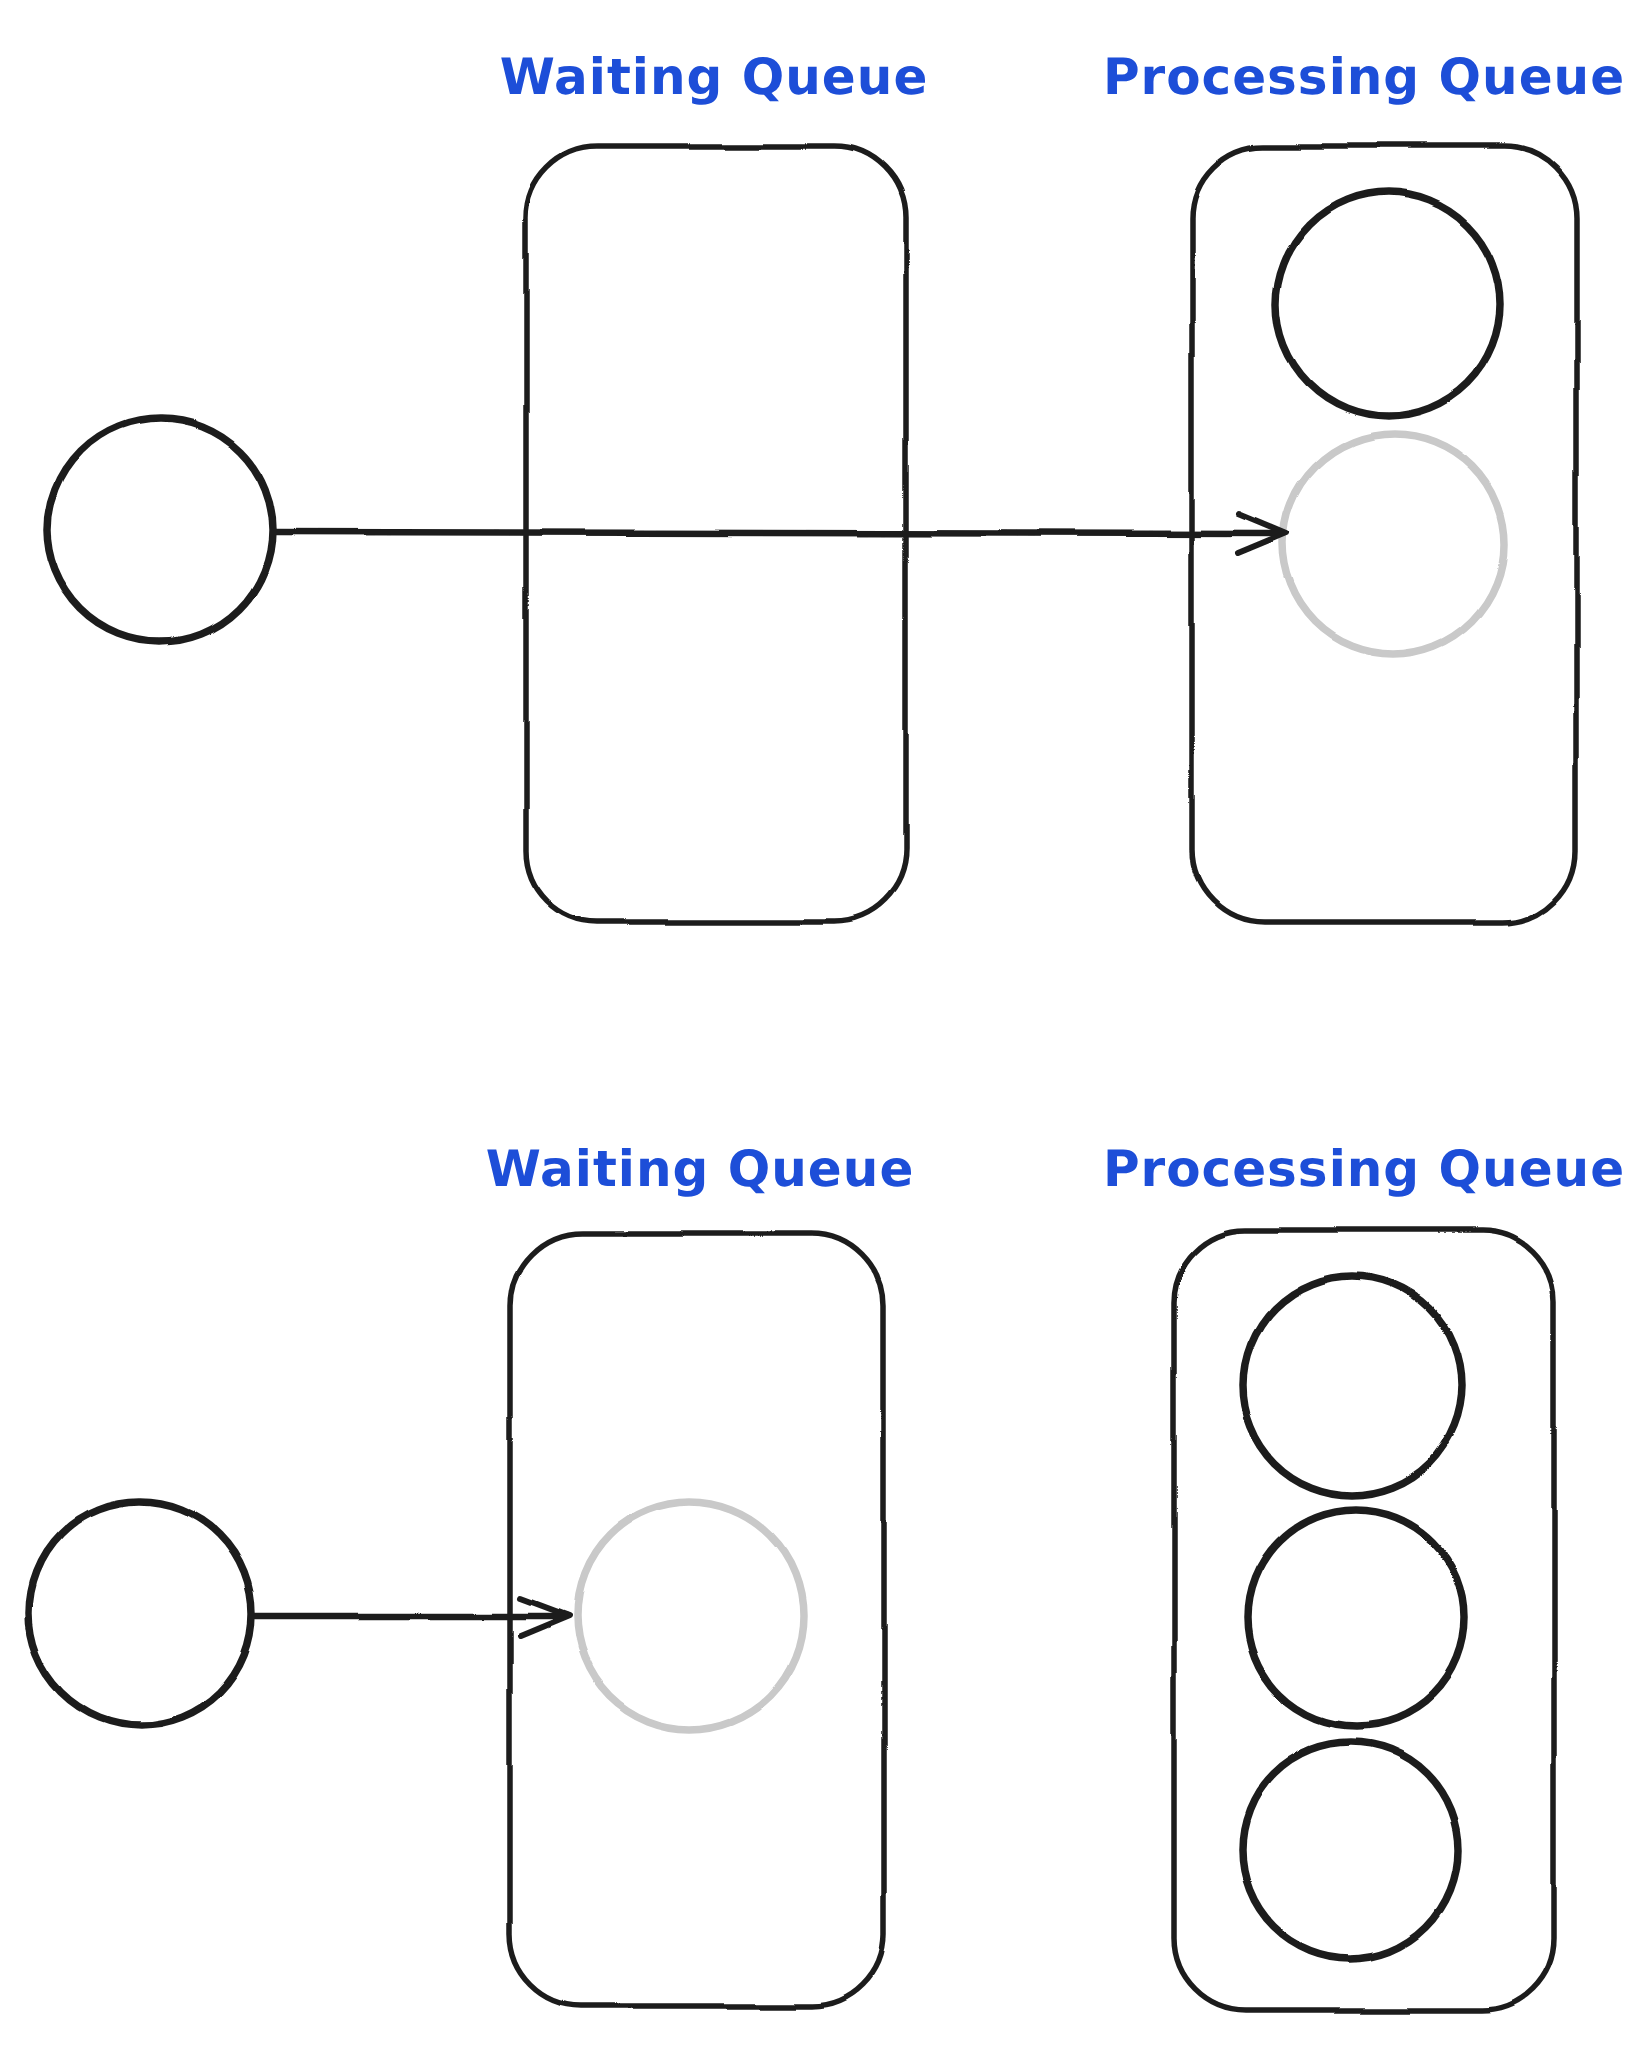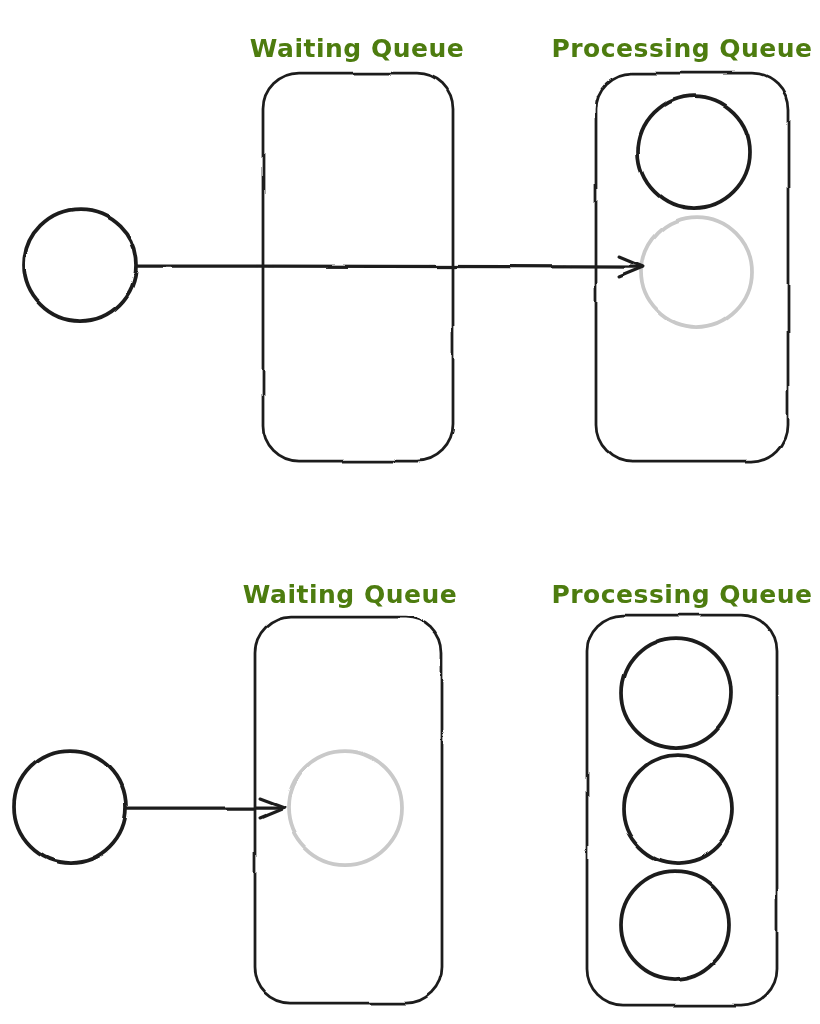--- a/index.html
+++ b/index.html
@@ -18,23 +18,22 @@
   .shapes {
     position: absolute;
     inset: 0;
   }
   .qlabel {
     position: absolute;
     transform: translateX(-50%);
     font-size: 25px;
     font-weight: bold;
     letter-spacing: 0.5px;
-    color: #4d7c0f;
+    color: #1d4ed8;
     white-space: nowrap;
-    margin-top: 10px;
   }
 </style>
 </head>
 <body>
 
 <div class="canvas">
 
   <svg class="shapes" width="820" height="1024" viewBox="0 0 820 1024">
     <defs>
       <filter id="rough" x="-6%" y="-6%" width="112%" height="112%">

